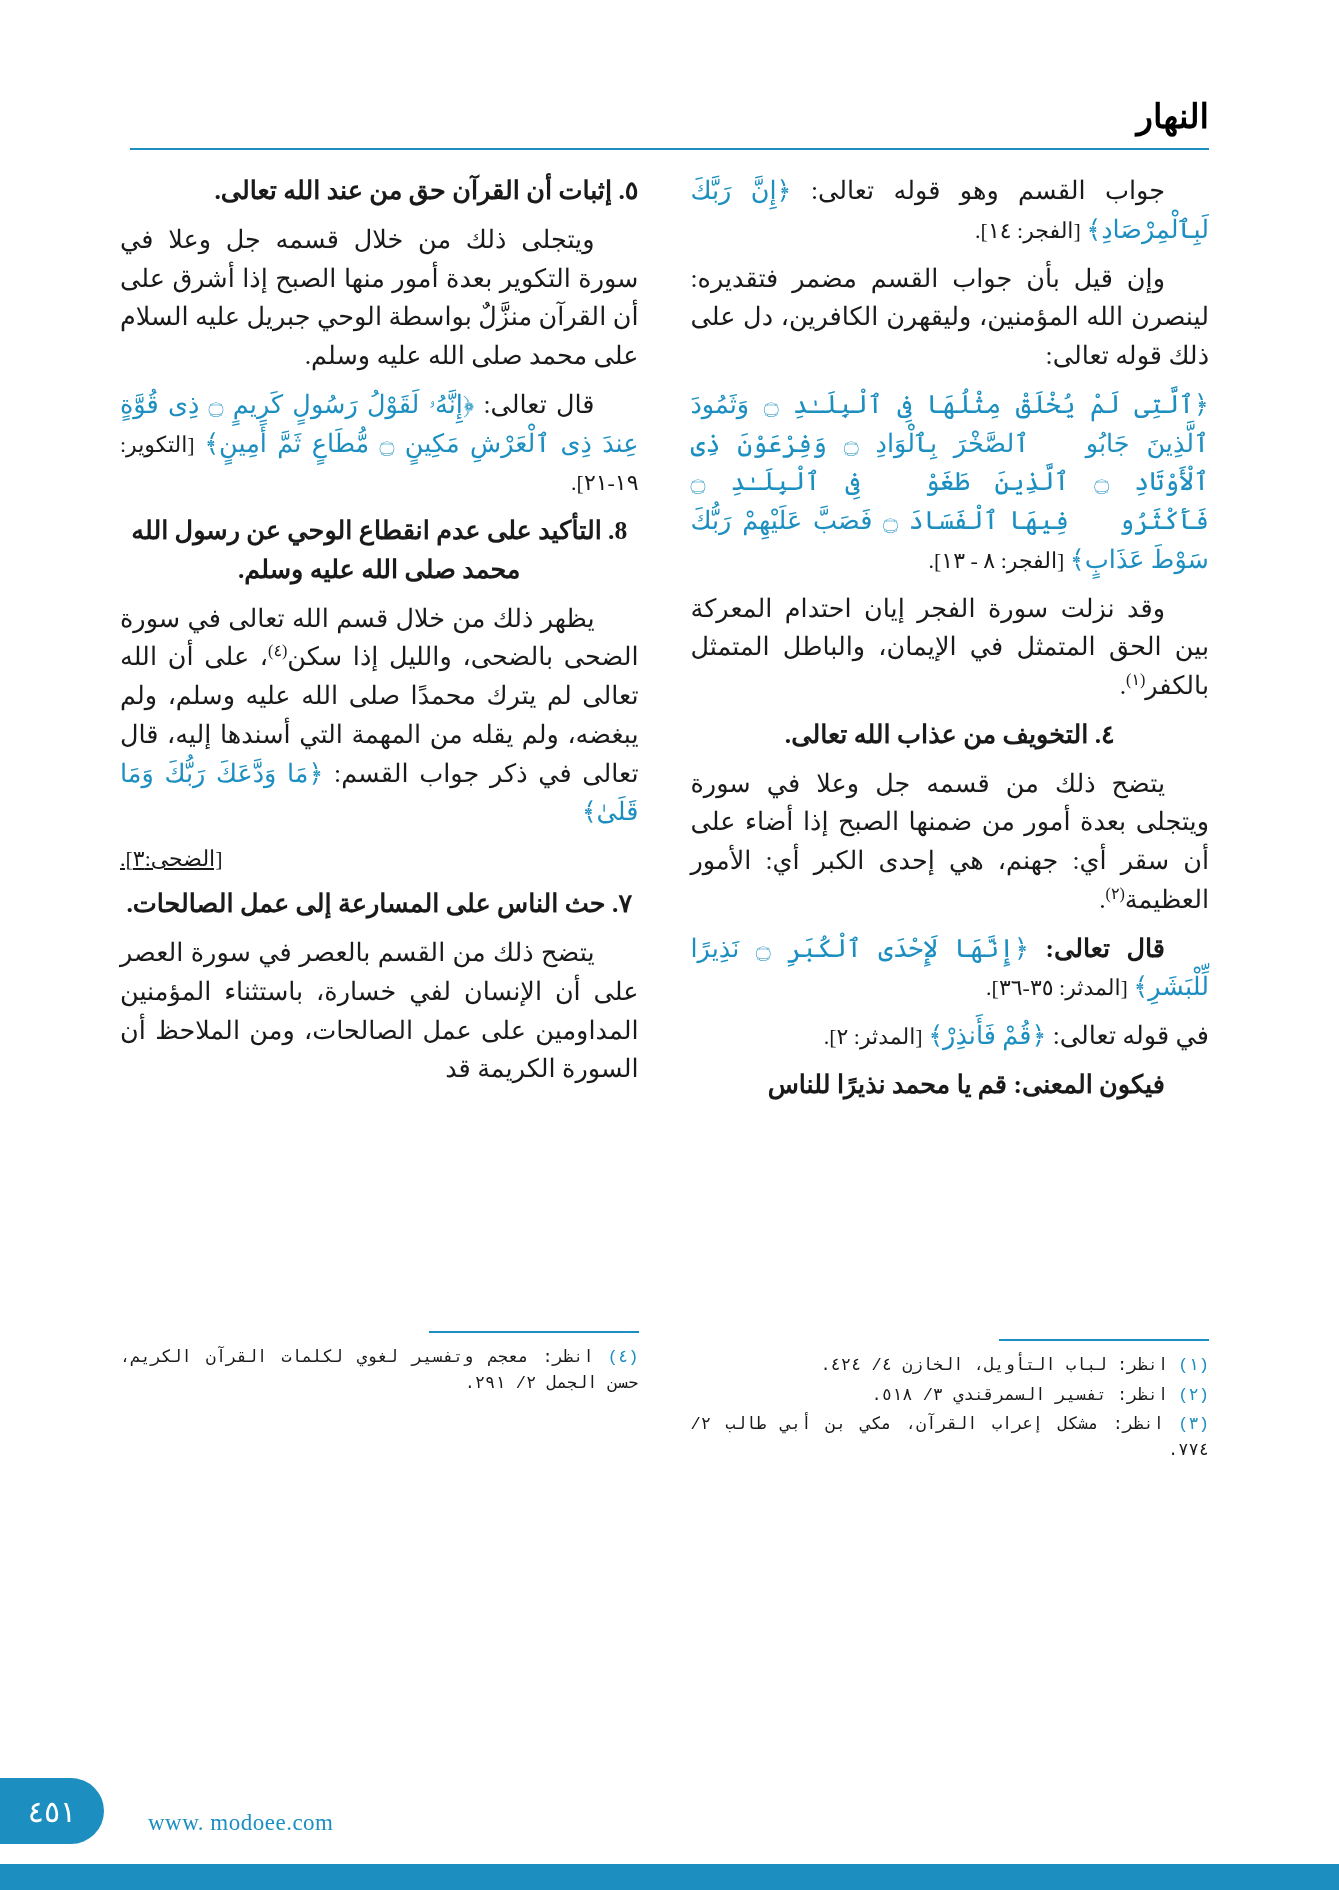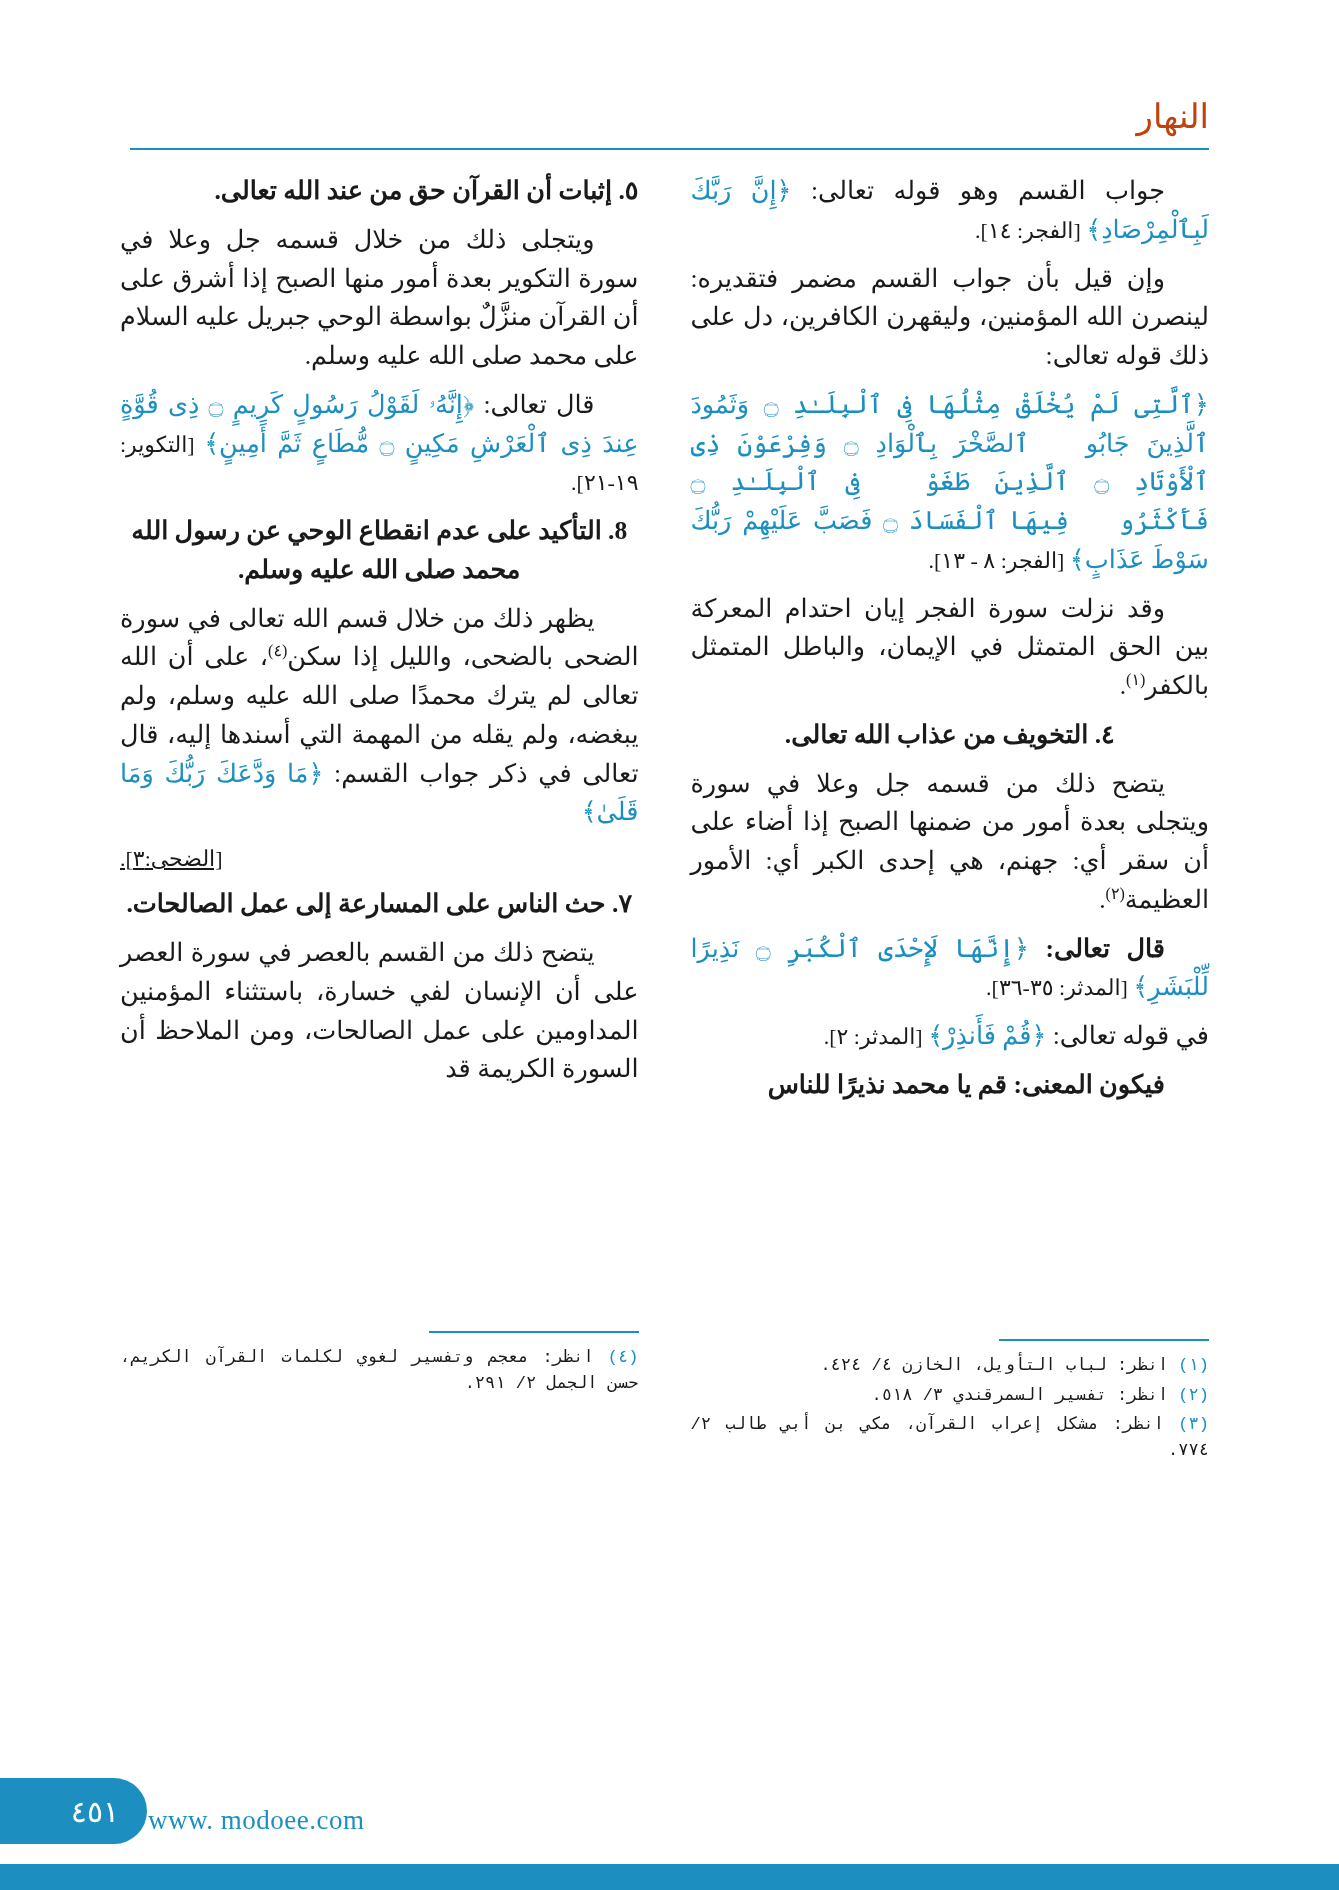--- a/index.html
+++ b/index.html
@@ -22,22 +22,22 @@
     top: 96px;
     right: 130px;
     left: 130px;
     height: 58px;
   }
   .header-title {
     position: absolute;
     right: 0;
     top: 0;
     font-size: 34px;
-    color: #c2410c;
-    font-weight: normal;
+    color: #000000;
+    font-weight: bold;
     letter-spacing: 0.5px;
   }
   .header-rule {
     position: absolute;
     right: 0;
     left: 0;
     top: 52px;
     height: 2px;
     background: #1c8fc0;
   }
@@ -116,27 +116,26 @@
     width: 104px;
     height: 66px;
     background: #1c8fc0;
     border-top-right-radius: 34px;
     border-bottom-right-radius: 34px;
     color: #ffffff;
     font-size: 30px;
     display: flex;
     align-items: center;
     justify-content: center;
-    padding-left: 43px;
   }
   .site-url {
     position: absolute;
     left: 148px;
     bottom: 54px;
-    font-size: 27px;
+    font-size: 23px;
     color: #1c8fc0;
     direction: ltr;
     letter-spacing: 0.5px;
   }
   .bottom-bar {
     position: absolute;
     left: 0;
     right: 0;
     bottom: 0;
     height: 26px;

